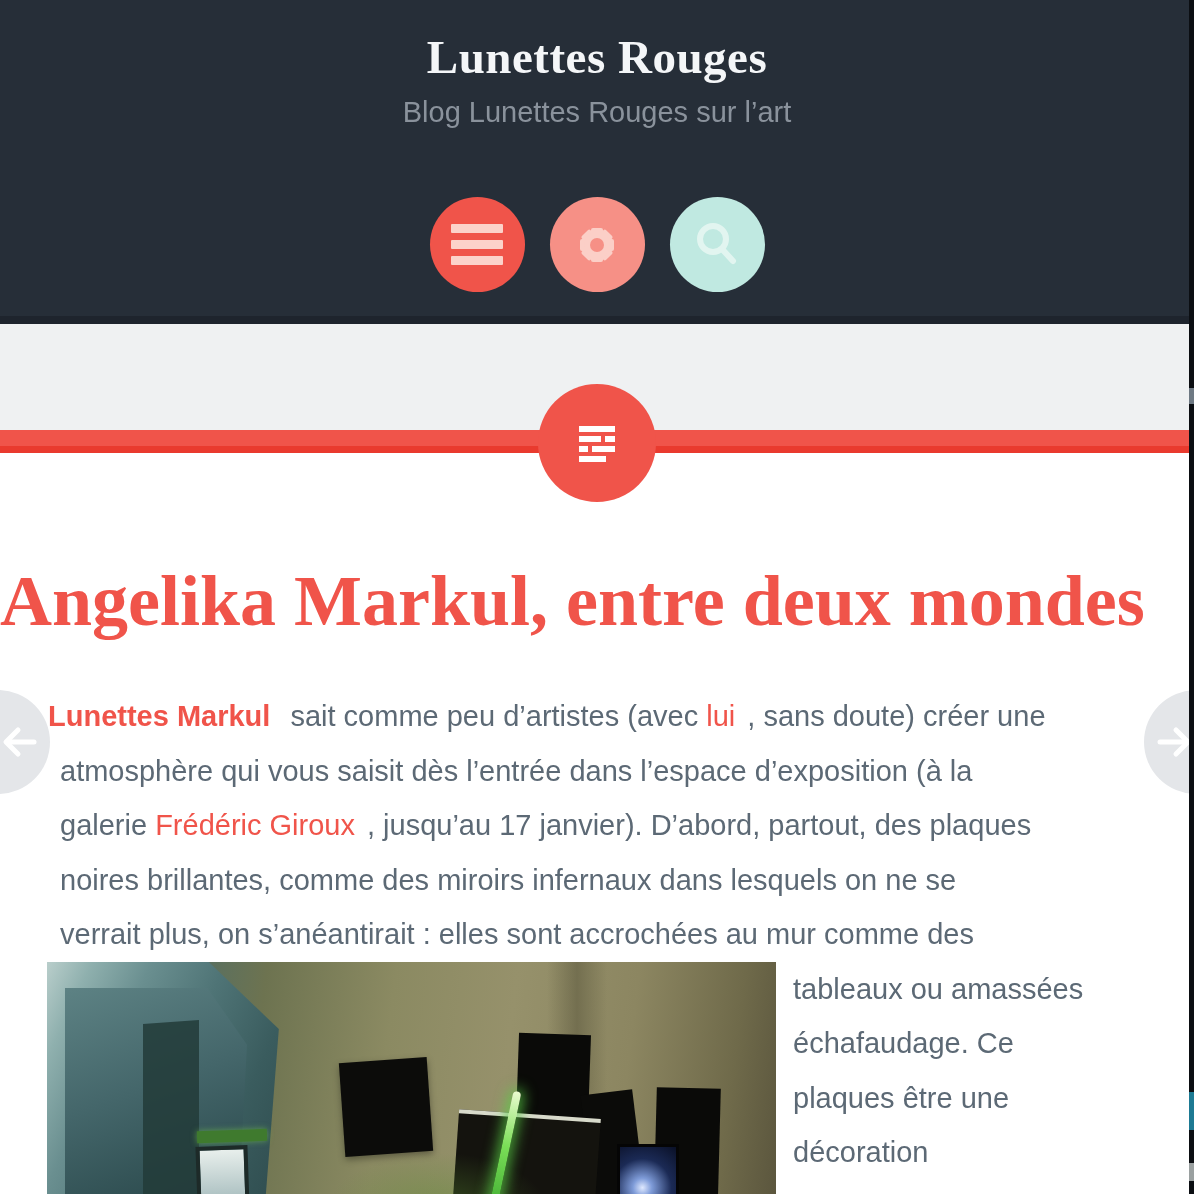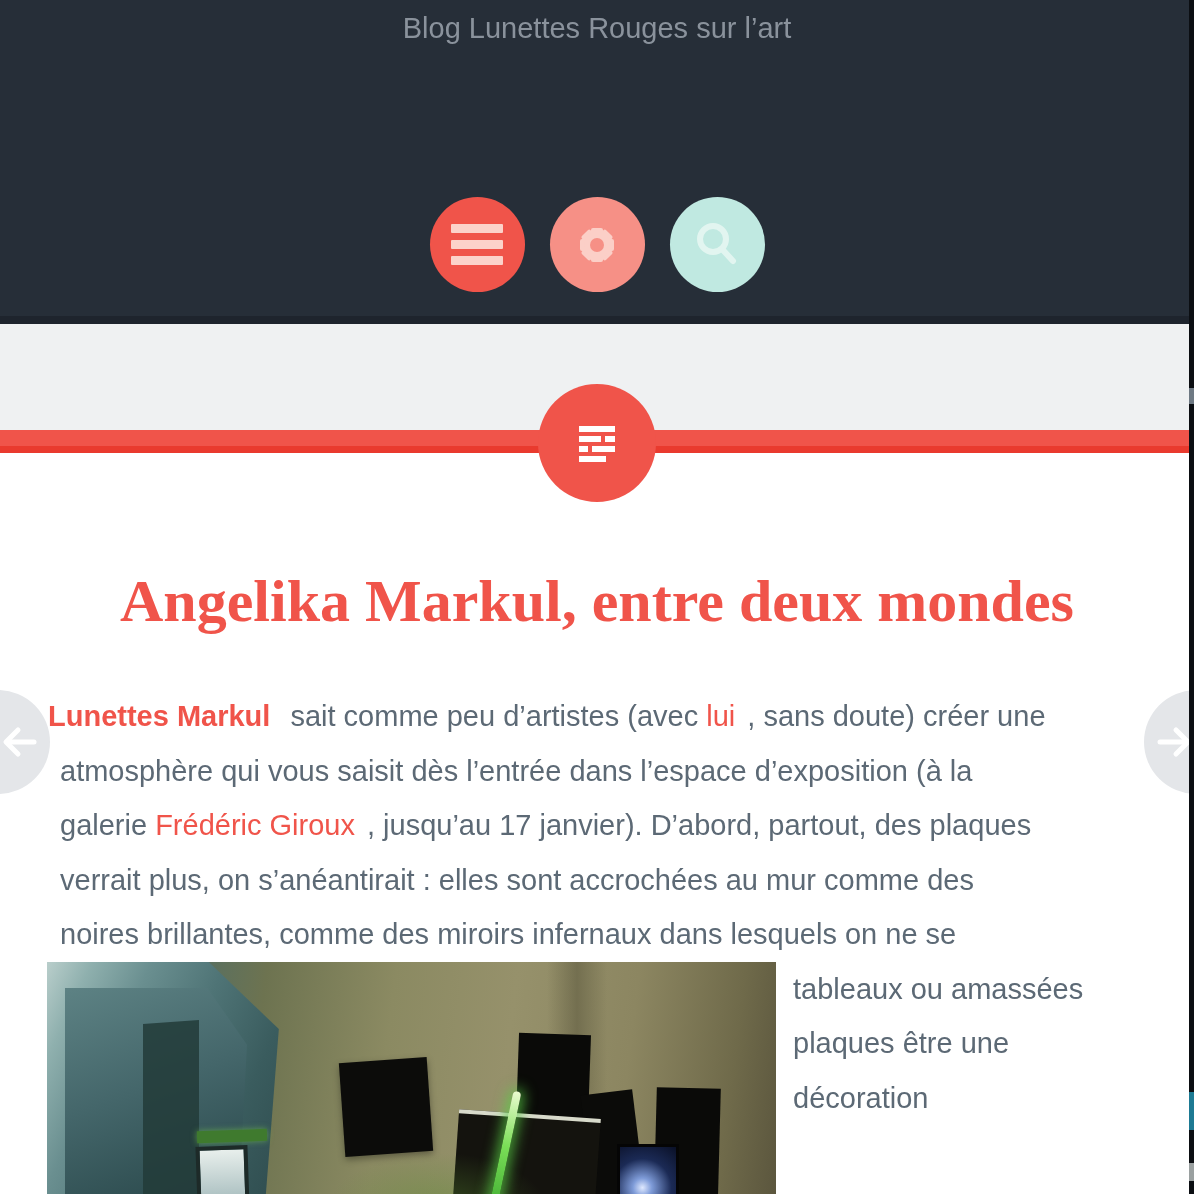--- a/index.html
+++ b/index.html
@@ -35,21 +35,21 @@
   .hamburger i{display:block;width:52px;height:9px;background:var(--icon-pink);margin:7px auto;border-radius:1px;}
 
   
   .band{position:absolute;top:324px;left:0;right:0;height:106px;background:var(--band-bg);}
   .red-stripe{position:absolute;top:430px;left:0;right:0;height:16px;background:var(--accent);}
   .red-stripe-shadow{position:absolute;top:446px;left:0;right:0;height:7px;background:var(--accent-dark);}
   .post-circle{position:absolute;top:384px;left:538px;width:118px;height:118px;border-radius:50%;background:var(--accent);border:none;cursor:pointer;display:flex;align-items:center;justify-content:center;z-index:3;}
 
   
   .article{position:absolute;top:453px;left:0;right:0;padding-top:112px;}
-  .post-title{text-align:center;font-family:"Liberation Serif",serif;font-weight:bold;font-size:60px;line-height:72px;color:var(--accent);}
+  .post-title{text-align:left;font-family:"Liberation Serif",serif;font-weight:bold;font-size:72px;line-height:72px;color:var(--accent);}
   .intro{margin-top:52px;padding:0 48px;}
   .text-line{height:54.5px;line-height:54.5px;font-size:29px;color:var(--text);white-space:nowrap;}
   .seg-strong{font-weight:bold;color:var(--accent);}
   .seg-link{color:var(--accent);text-decoration:none;cursor:pointer;}
   .seg-plain{color:var(--text);padding-left:12px;}
   .wrap-row{display:flex;padding-left:47px;}
   .wrap-text{margin-left:5px;width:372px;}
 
   
   .artwork{position:relative;flex:none;width:729px;height:260px;overflow:hidden;cursor:pointer;
@@ -95,20 +95,21 @@
   .edge-seg-1{top:388px;height:16px;background:#6e7983;}
   .edge-seg-2{top:1092px;height:38px;background:#1d7a93;}
   .edge-seg-3{top:1163px;height:18px;background:#9aa0a0;}
 </style>
 </head>
 <body>
 
 <div class="screen">
 
   <header class="site-header">
+    <h1 class="site-title">Lunettes Rouges</h1>
     <p class="site-subtitle">Blog Lunettes Rouges sur l’art</p>
     <div class="btn-row">
       <button class="circle-btn menu">
         <span class="hamburger">
             <i></i>
             <i></i>
             <i></i>
           </span>
       </button>
       <button class="circle-btn gear">
@@ -148,22 +149,22 @@
       </g>
     </svg>
   </button>
 
   <main class="article">
     <h2 class="post-title">Angelika Markul, entre deux mondes</h2>
     <div class="intro">
         <div class="text-line"><span class="seg-strong">Lunettes Markul</span><span class="seg-plain"> sait comme peu d’artistes (avec </span><a class="seg-link">lui</a><span class="seg-plain">, sans doute) créer une</span></div>
         <div class="text-line"><span class="seg-plain">atmosphère qui vous saisit dès l’entrée dans l’espace d’exposition (à la</span></div>
         <div class="text-line"><span class="seg-plain">galerie </span><a class="seg-link">Frédéric Giroux</a><span class="seg-plain">, jusqu’au 17 janvier). D’abord, partout, des plaques</span></div>
+        <div class="text-line"><span class="seg-plain">noires brillantes, comme des miroirs infernaux dans lesquels on ne se</span></div>
         <div class="text-line"><span class="seg-plain">verrait plus, on s’anéantirait : elles sont accrochées au mur comme des</span></div>
-        <div class="text-line"><span class="seg-plain">noires brillantes, comme des miroirs infernaux dans lesquels on ne se</span></div>
       </div>
     <div class="wrap-row">
       <div class="artwork">
         <div class="glow-bl"></div>
         <div class="doorway"></div>
         <div class="doorway-inner"></div>
         <div class="doorway-dark"></div>
         <div class="wall-shade"></div>
         <div class="sign-green"></div>
         <div class="screen-small"></div>
@@ -172,20 +173,21 @@
         <div class="plaque-mid"></div>
         <div class="plaque-right"></div>
         <div class="slab"></div>
         <div class="green-tint"></div>
         <div class="neon"></div>
         <div class="screen-blue"></div>
 
       </div>
       <div class="wrap-text">
           <div class="text-line"><span class="seg-plain">tableaux ou amassées</span></div>
+          <div class="text-line"><span class="seg-plain">échafaudage. Ce</span></div>
           <div class="text-line"><span class="seg-plain">plaques être une</span></div>
           <div class="text-line"><span class="seg-plain">décoration</span></div>
         </div>
     </div>
   </main>
 
   <button class="nav-arrow prev">
     <svg width="40" height="40" viewBox="0 0 40 40">
       <line x1="34" y1="20" x2="8" y2="20" stroke="#ffffff" stroke-width="5" stroke-linecap="round"></line>
       <polyline points="18,8 6,20 18,32" fill="none" stroke="#ffffff" stroke-width="5" stroke-linecap="round" stroke-linejoin="round"></polyline>

